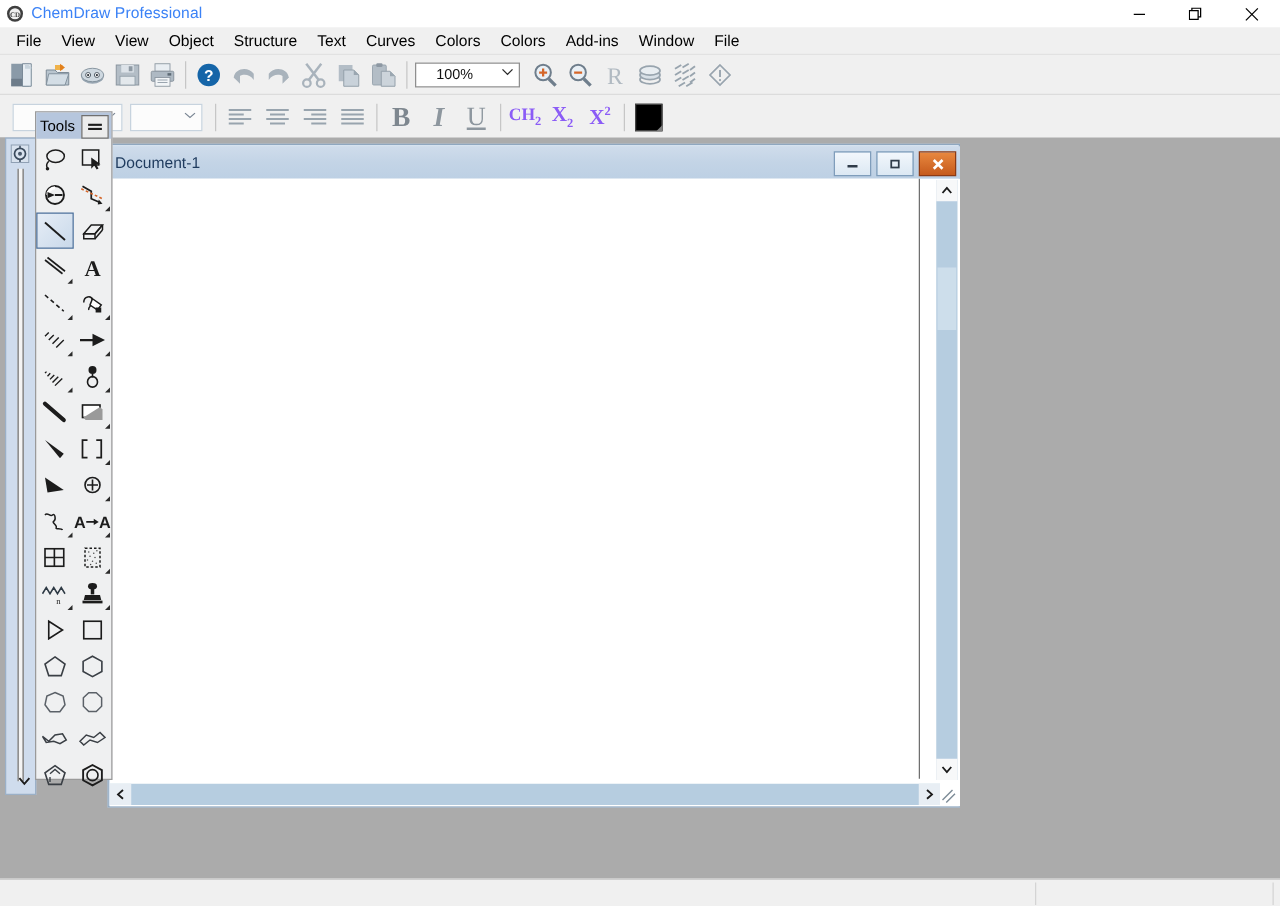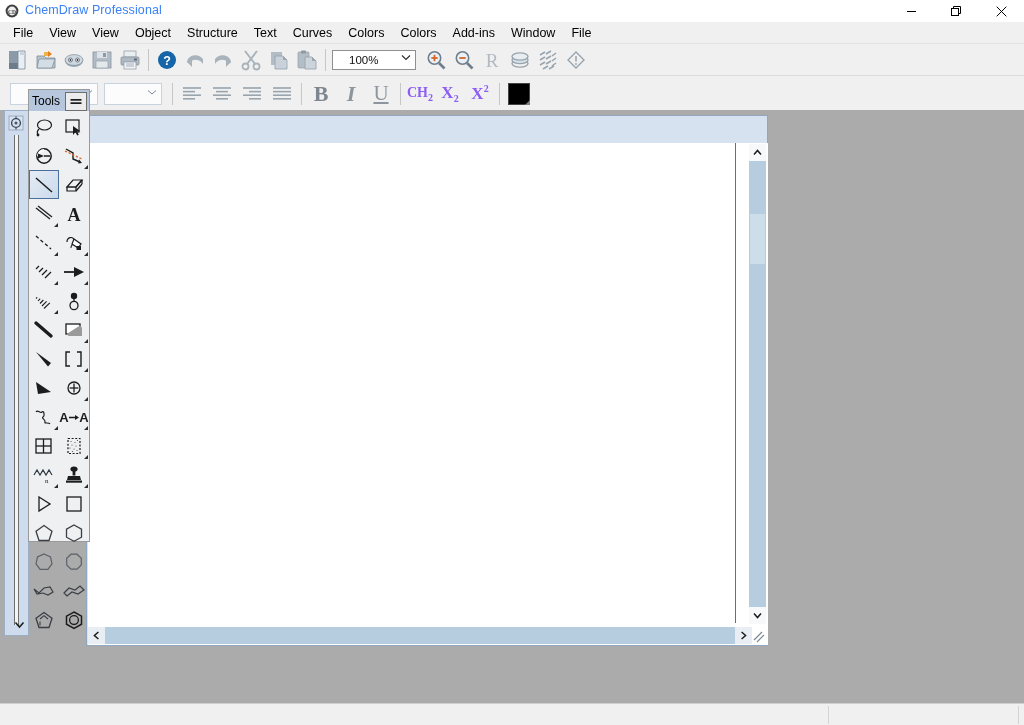--- a/index.html
+++ b/index.html
@@ -80,21 +80,21 @@
   .vsb-up{top:0;}
   .vsb-dn{bottom:0;}
   .vsb-thumb{position:absolute;left:1px;top:70px;width:15px;height:50px;background:#cddeeb;}
   
   .hsb{position:absolute;left:1px;bottom:1px;width:664px;height:17px;background:#b6cde0;}
   .hsb-lf,.hsb-rt{position:absolute;top:0;width:17px;height:17px;background:#e8eef4;display:flex;align-items:center;justify-content:center;}
   .hsb-lf{left:0;} .hsb-rt{right:0;}
   .sizegrip{position:absolute;right:1px;bottom:1px;width:16px;height:16px;}
 
   
-  .tools{position:absolute;left:28px;top:89px;width:62px;height:453px;background:#eff0f1;border:1px solid #9a9a9a;box-sizing:border-box;z-index:40;}
+  .tools{position:absolute;left:28px;top:89px;width:62px;height:535px;background:#eff0f1;border:1px solid #9a9a9a;box-sizing:border-box;z-index:40;}
   .tools-cap{position:absolute;left:0;top:0;width:60px;height:21px;background:#b6c6dd;display:flex;align-items:center;}
   .tools-cap .cap-t{font-size:12px;color:#000;padding-left:3px;}
   .tools-close{position:absolute;right:2px;top:2px;width:20px;height:17px;border:1px solid #6f6f6f;background:#ececec;display:flex;align-items:center;justify-content:center;}
   .tgrid{position:absolute;left:0;top:22px;width:60px;display:grid;grid-template-columns:30px 30px;}
   .tcell{width:30px;height:29px;display:flex;align-items:center;justify-content:center;position:relative;}
   .tcell.sel{background:linear-gradient(135deg,#e6edf6,#c9d9ea);border:1px solid #4a6f9c;box-sizing:border-box;}
   .tcell .tri{position:absolute;right:1px;bottom:1px;width:0;height:0;border-left:4px solid transparent;border-bottom:4px solid #2b2b2b;}
 
   
   .statusbar{position:absolute;left:0;top:703px;width:1024px;height:22px;background:#f0f0f0;border-top:1px solid #cfcfcf;}
@@ -426,20 +426,43 @@
         <div class="leftdock-bar"></div>
         <div class="leftdock-scroll">
           <svg width="11" height="9" viewBox="0 0 11 9">
               <polyline points="1.5,1.5 5.5,6 9.5,1.5" fill="none" stroke="#1c1c1c" stroke-width="1.5"></polyline>
             </svg>
         </div>
       </div>
     </div>
 
     <div class="mdi">
+      <div class="mdi-title">
+        <span class="mdi-title-text">Document-1</span>
+        <div class="mdi-btns">
+          <div class="mdi-btn">
+            <svg width="12" height="10" viewBox="0 0 12 10">
+                <rect x="2" y="6" width="8" height="2" fill="#2f3b49"></rect>
+              </svg>
+          </div>
+          <div class="mdi-btn">
+            <svg width="12" height="10" viewBox="0 0 12 10">
+                <rect x="3" y="2.5" width="6" height="5.5" fill="none" stroke="#2f3b49" stroke-width="1.4"></rect>
+              </svg>
+          </div>
+          <div class="mdi-btn close">
+            <svg width="13" height="11" viewBox="0 0 13 11">
+              <g stroke="#ffffff" stroke-width="2.1">
+                <line x1="3" y1="2" x2="10" y2="9"></line>
+                  <line x1="10" y1="2" x2="3" y2="9"></line>
+              </g>
+            </svg>
+          </div>
+        </div>
+      </div>
 
       <div class="mdi-body">
         <div class="canvas"></div>
       </div>
 
       <div class="vsb">
         <div class="vsb-up">
           <svg width="9" height="7" viewBox="0 0 9 7">
               <polyline points="1,5.4 4.5,1.4 8,5.4" fill="none" stroke="#1c1c1c" stroke-width="1.5"></polyline>
             </svg>

